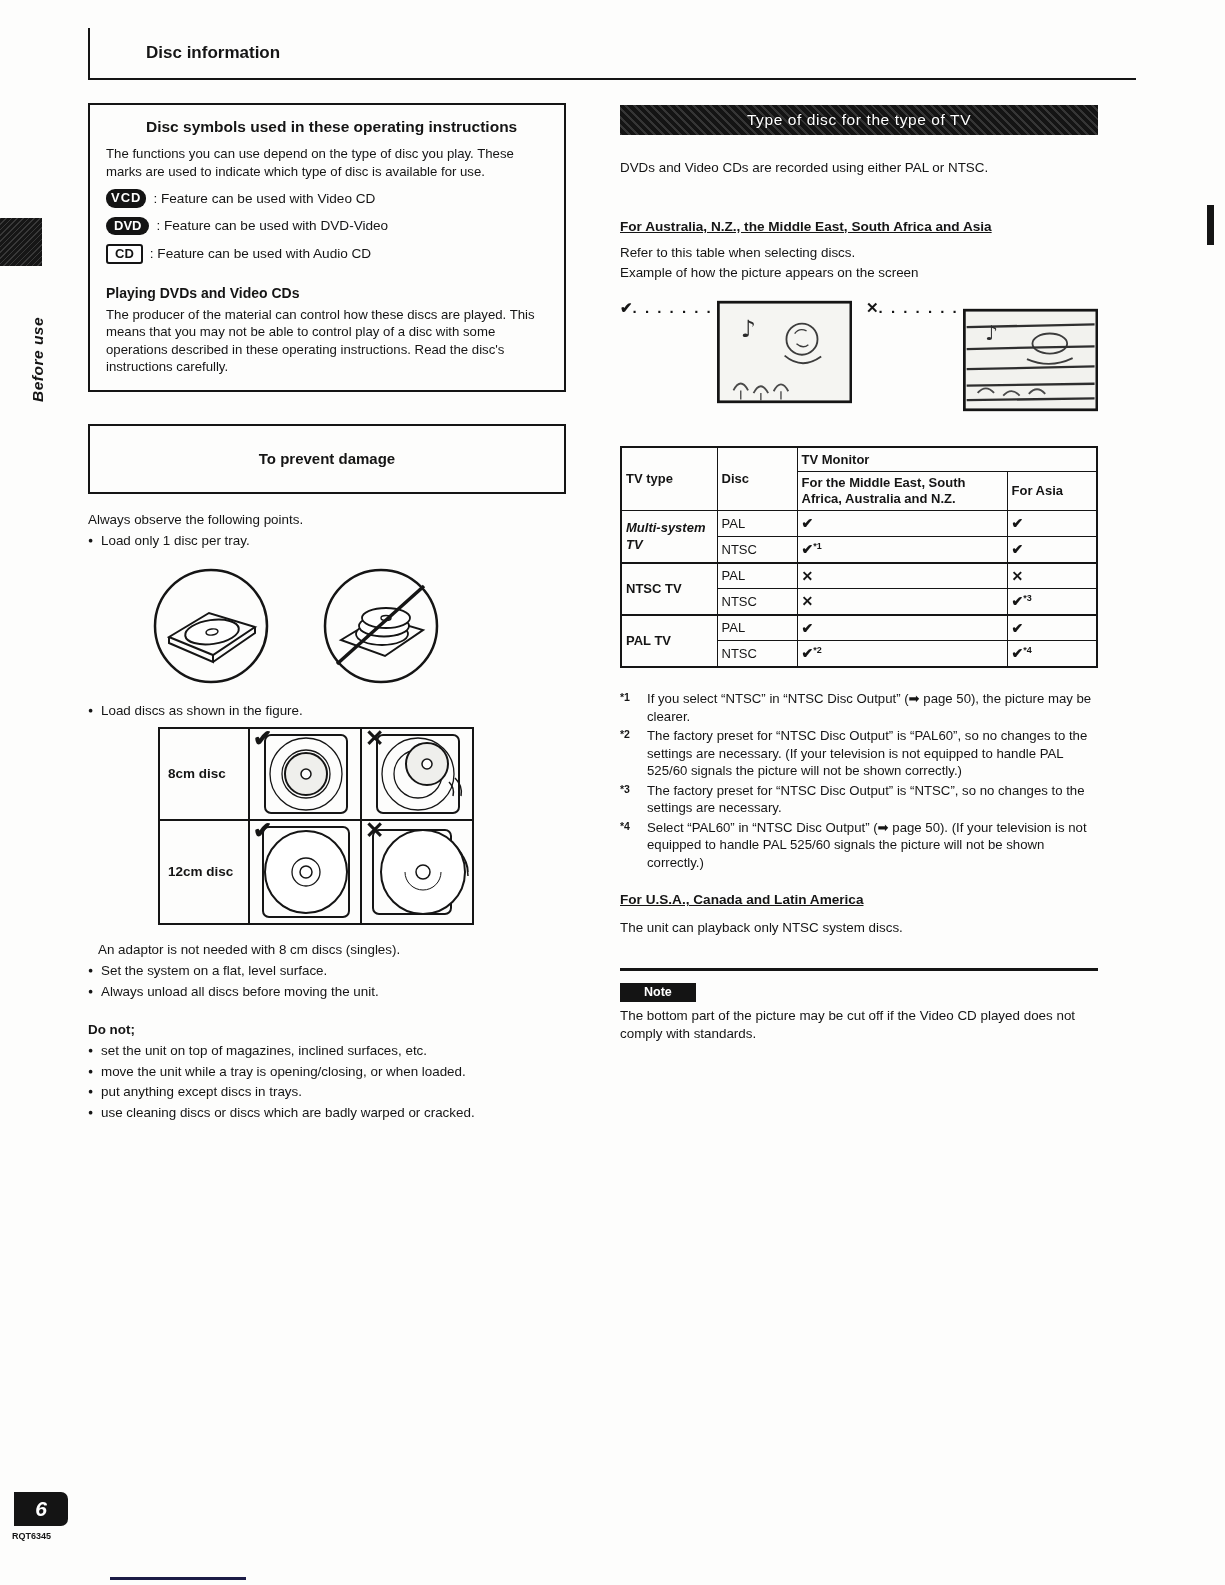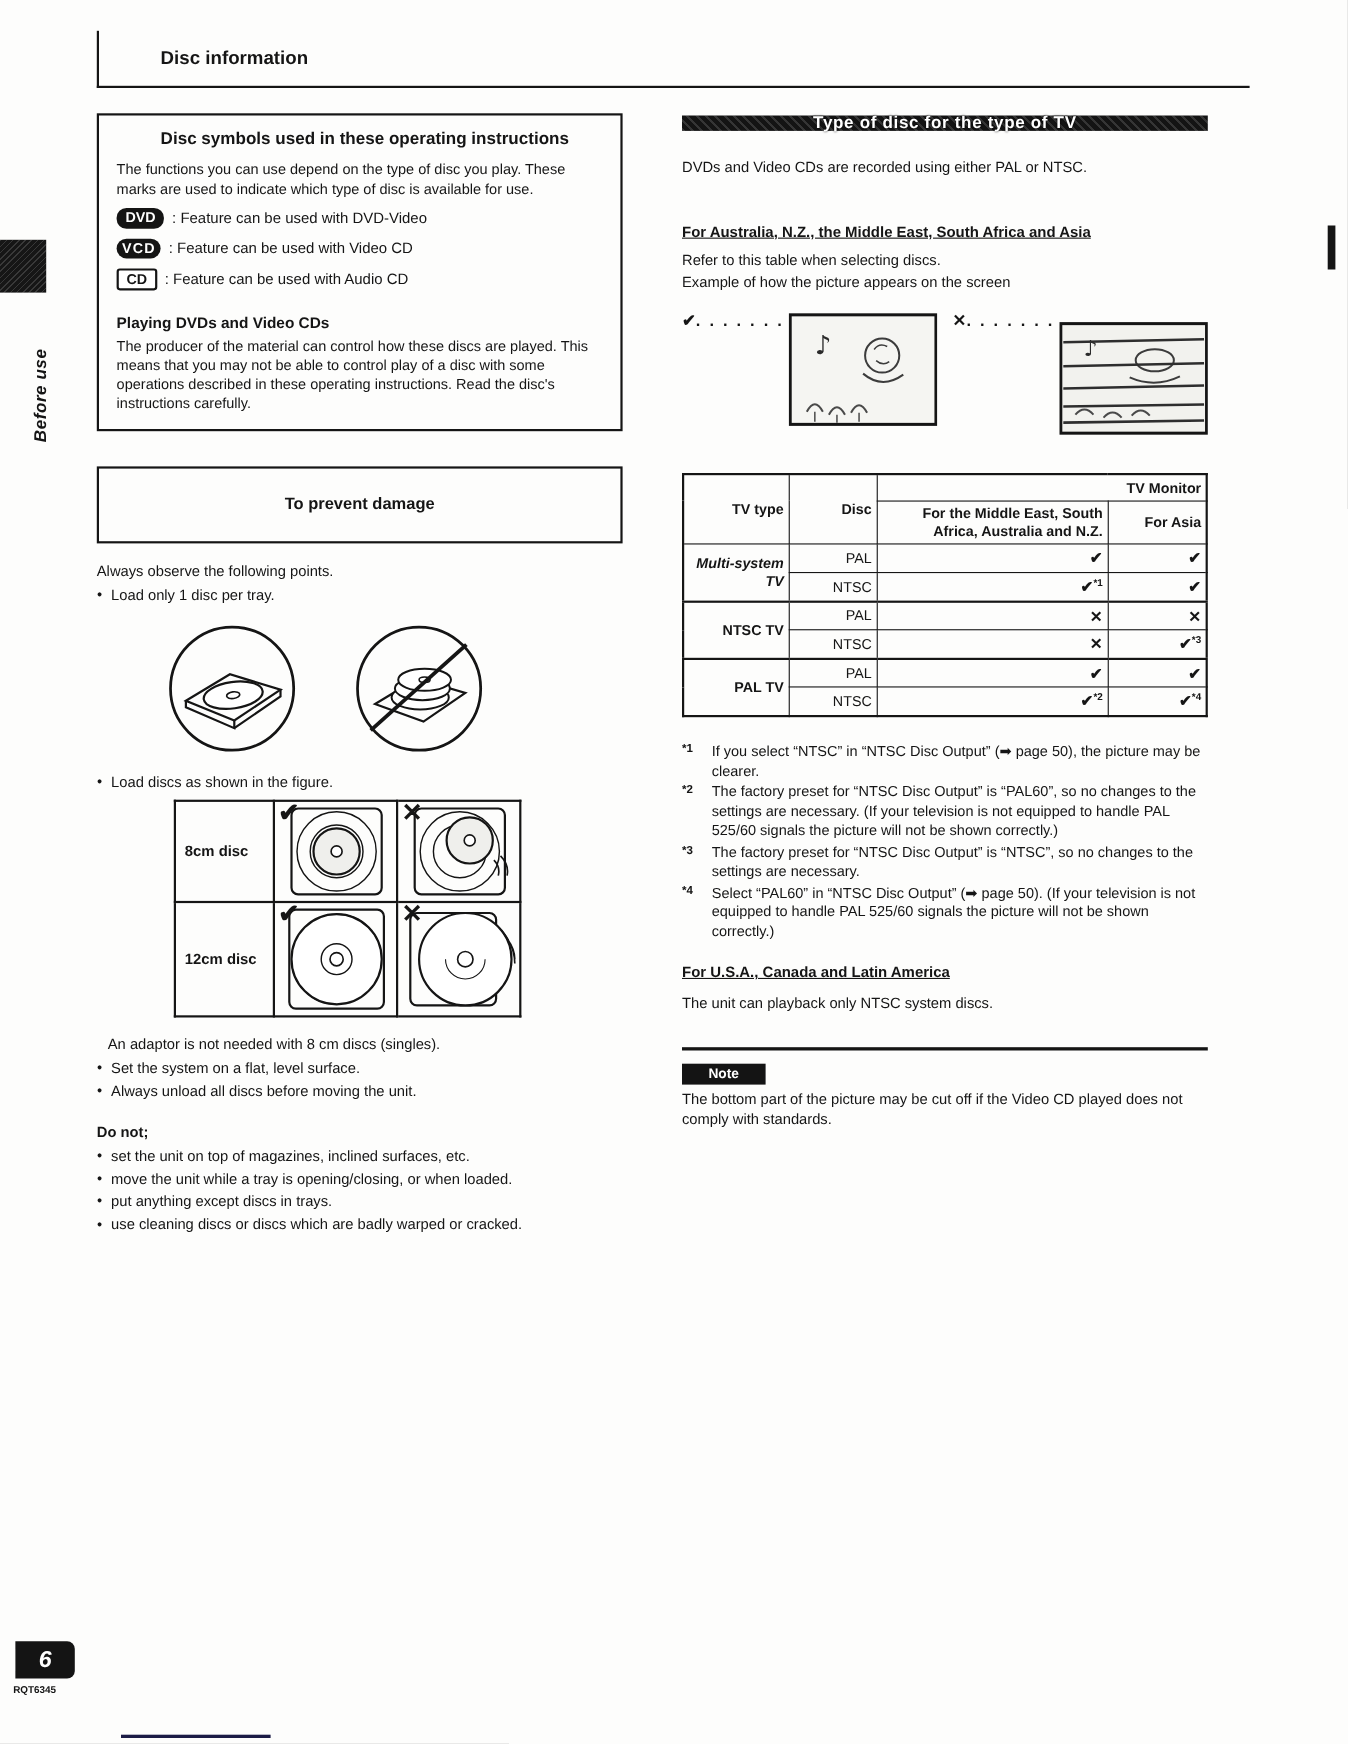--- a/index.html
+++ b/index.html
@@ -56,38 +56,38 @@
   .fig-label { width:90px; font-weight:bold; font-size:13.5px; text-align:left; padding-left:8px; }
   .fig-cell { position:relative; width:112px; height:92px; }
   .row-12 .fig-cell { height:104px; }
   .fig-cell svg { display:block; margin:0 auto; }
   .fig-mark { position:absolute; top:-6px; left:3px; font-size:23px; font-weight:bold; z-index:2; }
 
   .adaptor-note { margin-top:16px; padding-left:10px; }
   .do-not-title { font-weight:bold; margin-top:20px; }
 
   
-  .banner { height:14px; background-color:#141414;
+  .banner { height:30px; background-color:#141414;
     background-image:repeating-linear-gradient(45deg, rgba(255,255,255,.14) 0 2px, transparent 2px 6px);
-    color:#fff; font-weight:bold; font-size:15.5px; letter-spacing:.6px;
+    color:#fff; font-weight:normal; font-size:15.5px; letter-spacing:.6px;
     display:flex; align-items:center; justify-content:center; text-shadow:0 0 2px #000; }
   .tv-intro { margin-top:24px; }
   .region-heading { margin-top:41px; font-weight:bold; font-size:13.6px; text-decoration:underline; }
   .plain-line { margin-top:8px; }
   .tight-line { margin-top:2px; }
 
   .screens-row { display:flex; align-items:flex-start; margin-top:14px; }
   .screen-mark { font-weight:bold; font-size:15px; white-space:nowrap; margin-top:2px; }
   .screen-dots { letter-spacing:2px; font-weight:bold; }
   .screen-good { margin-left:4px; }
   .screen-bad  { margin-left:4px; margin-top:8px; }
   .bad-mark { margin-left:14px; }
 
   .tv-table { border-collapse:collapse; border:2px solid #151515; width:100%; margin-top:30px; }
-  .tv-table th, .tv-table td { border:1px solid #151515; text-align:right; padding:3px 4px; font-size:13px; }
+  .tv-table th, .tv-table td { border:1px solid #151515; text-align:left; padding:3px 4px; font-size:13px; }
   .tv-table thead th { font-weight:bold; }
   .c-tvtype { width:96px; } .c-disc { width:80px; } .c-asia { width:90px; }
   .c-me { font-size:12.6px; line-height:1.25; padding:3px 6px; }
   .tv-name { font-weight:bold; }
   .tv-table tbody tr:first-child .tv-name { font-style:italic; }
   .tv-table .group-start th, .tv-table .group-start td { border-top:2px solid #151515; }
   .tv-table td .mk { font-size:14px; font-weight:bold; }
   .tv-table td sup { font-size:9px; font-weight:bold; }
 
   .footnotes { margin-top:22px; }
@@ -125,26 +125,26 @@
   <div class="before-use">Before use</div>
   <div class="right-tick"></div>
 
   <div class="col-left">
 
     <section class="box symbols-box">
       <h2>Disc symbols used in these operating instructions</h2>
       <p>The functions you can use depend on the type of disc you play. These marks are used to indicate which type of disc is available for use.</p>
 
       <div class="symbol-row">
+        <span class="badge badge-vcd">VCD</span>
+        <span>: Feature can be used with Video CD</span>
+      </div>
+      <div class="symbol-row">
         <span class="badge badge-dvd">DVD</span>
         <span>: Feature can be used with DVD-Video</span>
-      </div>
-      <div class="symbol-row">
-        <span class="badge badge-vcd">VCD</span>
-        <span>: Feature can be used with Video CD</span>
       </div>
       <div class="symbol-row">
         <span class="badge badge-cd">CD</span>
         <span>: Feature can be used with Audio CD</span>
       </div>
 
       <h3>Playing DVDs and Video CDs</h3>
       <p>The producer of the material can control how these discs are played. This means that you may not be able to control play of a disc with some operations described in these operating instructions. Read the disc's instructions carefully.</p>
     </section>
 

